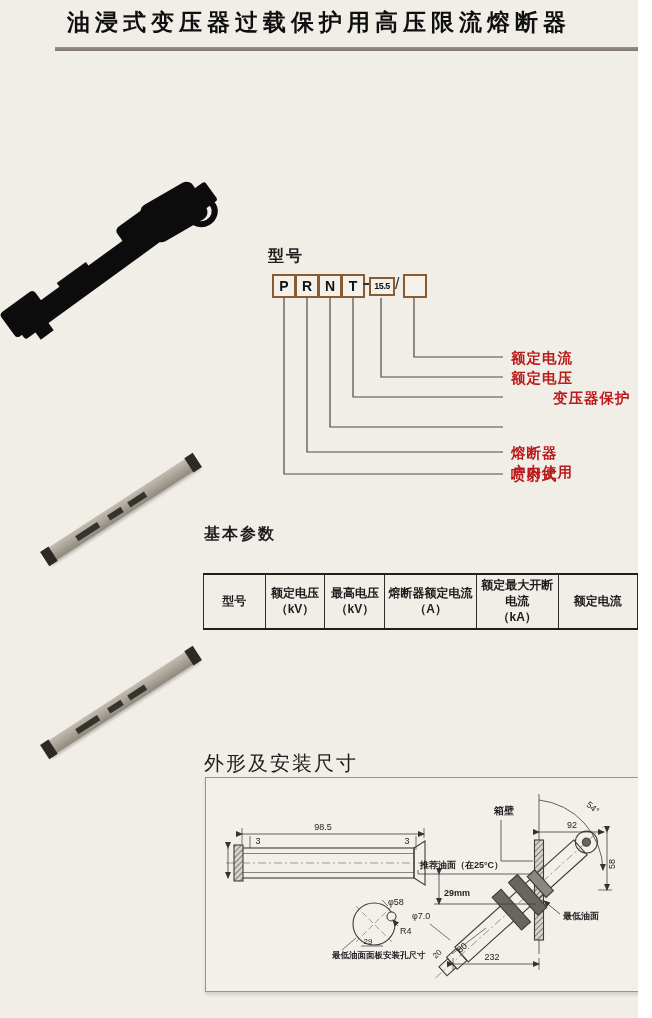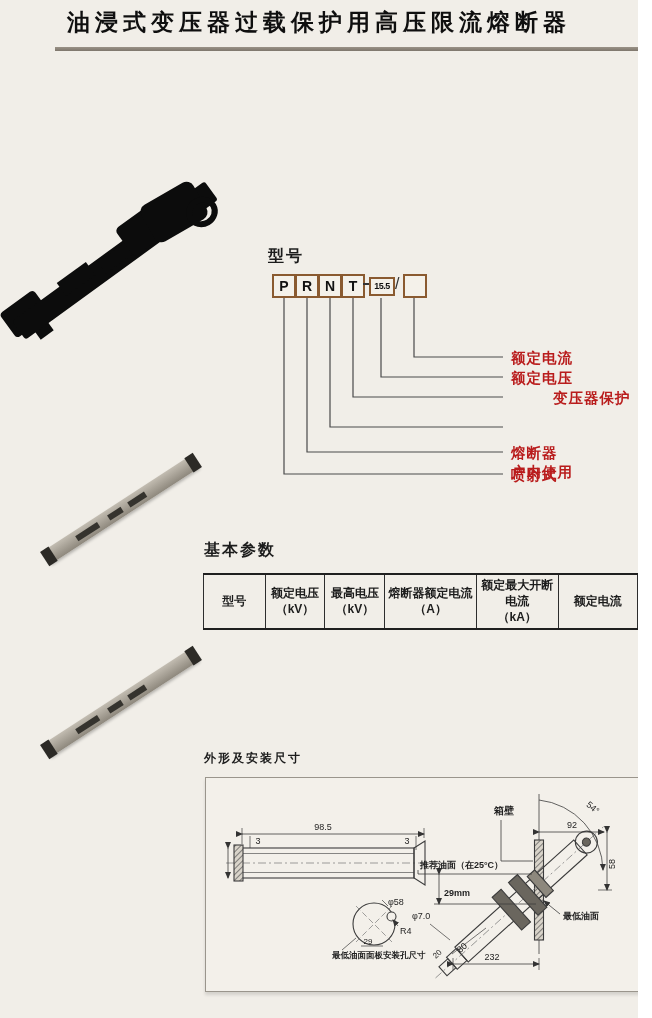--- a/index.html
+++ b/index.html
@@ -44,30 +44,30 @@
   .mdash{position:absolute;left:363px;top:283px;width:6px;height:2px;background:#333;}
   .mrate{position:absolute;left:369px;top:277px;width:22px;height:15px;border:2px solid #8a5a30;
          background:#f4f1ea;font-size:9px;font-weight:bold;text-align:center;line-height:15px;
          letter-spacing:-0.5px;color:#111;}
   .mslash{position:absolute;left:395px;top:275px;font-size:16px;color:#333;}
   .mblank{position:absolute;left:403px;top:274px;width:20px;height:20px;border:2px solid #8a5a30;background:#f4f1ea;}
   .model-lines{position:absolute;left:265px;top:298px;}
   .mlabel{position:absolute;left:511px;font-size:14.5px;font-weight:600;color:#b91c1c;letter-spacing:1px;}
   .ml-0{top:349px;} .ml-1{top:369px;} .ml-2{top:389px;margin-left:42px;} .ml-3{top:419px;margin-top:44px;} .ml-4{top:444px;} .ml-5{top:466px;}
   
-  .params-heading{position:absolute;left:204px;top:540px;font-size:16px;font-weight:bold;letter-spacing:2px;}
+  .params-heading{position:absolute;left:204px;top:524px;font-size:16px;font-weight:bold;letter-spacing:2px;}
   .ptable{position:absolute;left:203px;top:573px;border-collapse:collapse;
           border-top:2px solid #1f1f1f;border-bottom:2px solid #1f1f1f;}
   .ptable th,.ptable td{border:1px solid #2d2d2d;text-align:center;vertical-align:middle;padding:2px 2px;}
   .ptable th{font-size:12px;font-weight:bold;height:44px;line-height:1.35;}
   .ptable td{font-size:13px;font-weight:600;height:48px;line-height:1.3;}
   .td-model{font-size:11px;font-weight:bold;}
   .c0{width:62px;} .c1{width:60px;} .c2{width:60px;} .c3{width:92px;} .c4{width:82px;} .c5{width:80px;}
   
-  .dims-heading{position:absolute;left:204px;top:750px;font-size:12px;font-weight:bold;letter-spacing:2px;}
+  .dims-heading{position:absolute;left:204px;top:750px;font-size:20px;font-weight:normal;letter-spacing:2px;}
   .draw-box{position:absolute;left:205px;top:777px;width:441px;height:213px;
             border:1px solid #9a958c;background:#f3f0ea;box-shadow:0 3px 3px rgba(0,0,0,0.12);}
   svg text{font-family:"Liberation Sans","DejaVu Sans",sans-serif;fill:#1e1e1e;}
 </style>
 </head>
 <body>
 
 <div class="page">
 
   <div class="title">油浸式变压器过载保护用高压限流熔断器</div>

